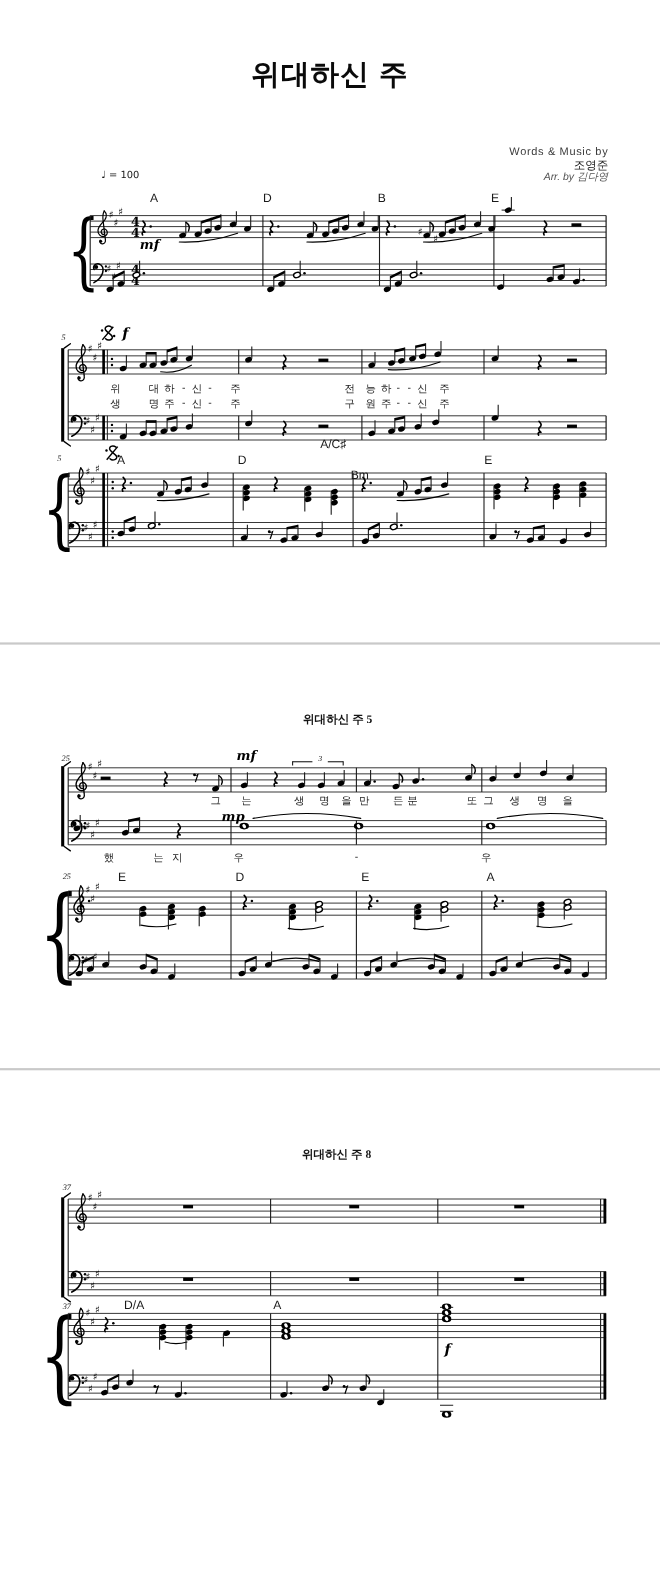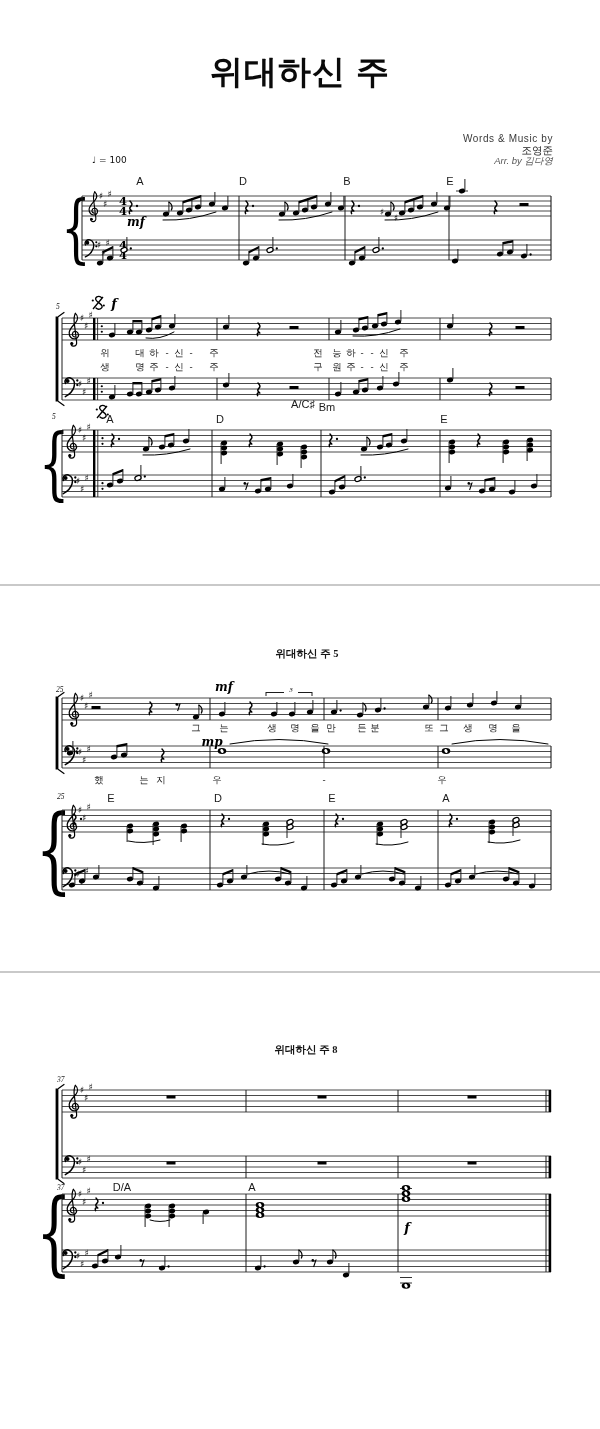--- a/index.html
+++ b/index.html
@@ -1,20 +1,20 @@
 <!DOCTYPE html>
 <html><head>
 <meta charset="utf-8">
 <style>
   html,body{margin:0;padding:0;}
   body{width:600px;height:1429px;position:relative;background:#ffffff;
        font-family:"Liberation Sans","DejaVu Sans",sans-serif;color:#111;overflow:hidden;}
   .abs{position:absolute;white-space:nowrap;}
   .ctr{transform:translateX(-50%);}
-  .title{font-size:33px;font-weight:bold;letter-spacing:1px;color:#0a0a0a;}
+  .title{font-size:26px;font-weight:bold;letter-spacing:1px;color:#0a0a0a;}
   .hd{font-size:10.5px;font-weight:bold;font-family:"Liberation Serif","DejaVu Serif",serif;color:#151515;}
   .cr1{font-size:10px;letter-spacing:.6px;color:#3a3a3a;margin-left:40px;}
   .cr2{font-size:10.5px;color:#222;}
   .cr3{font-size:9.5px;font-style:italic;color:#555;}
   .tempo{font-size:9px;font-family:"DejaVu Sans",sans-serif;color:#111;}
   .ch{font-size:11px;color:#1a1a1a;}
   .dyn{font-family:"DejaVu Serif",serif;font-weight:bold;font-style:italic;font-size:12px;color:#000;}
   .dyn.big{font-size:13px;}
   .mn{font-family:"Liberation Serif","DejaVu Serif",serif;font-style:italic;font-size:7.5px;color:#222;}
   .ly{font-size:9.5px;color:#1a1a1a;}
@@ -828,21 +828,21 @@
 <span class="abs ctr ly" style="left:351px;top:361px">주</span>
 <span class="abs ctr ly" style="left:362px;top:361px">-</span>
 <span class="abs ctr ly" style="left:372px;top:361px">-</span>
 <span class="abs ctr ly" style="left:384px;top:361px">신</span>
 <span class="abs ctr ly" style="left:404px;top:361px">주</span>
 
 <span class="abs mn" style="left:52px;top:412px">5</span>
 <span class="abs ctr ch" style="left:110px;top:413px">A</span>
 <span class="abs ctr ch" style="left:220px;top:413px">D</span>
 <span class="abs ctr ch" style="left:303px;top:398px">A/C♯</span>
-<span class="abs ctr ch" style="left:327px;top:401px">Bm</span>
+<span class="abs ctr ch" style="left:327px;top:426px">Bm</span>
 <span class="abs ctr ch" style="left:444px;top:413px">E</span>
 
 <span class="abs ctr hd" style="left:307px;top:647px">위대하신 주 5</span>
 <span class="abs mn" style="left:56px;top:685px">25</span>
 <span class="abs ctr dyn" style="left:224px;top:680px">mf</span>
 <span class="abs ctr trip" style="left:291px;top:686px">3</span>
 <span class="abs ctr dyn" style="left:212px;top:735px">mp</span>
 
 <span class="abs ctr ly" style="left:196px;top:722px">그</span>
 <span class="abs ctr ly" style="left:224px;top:722px">는</span>

